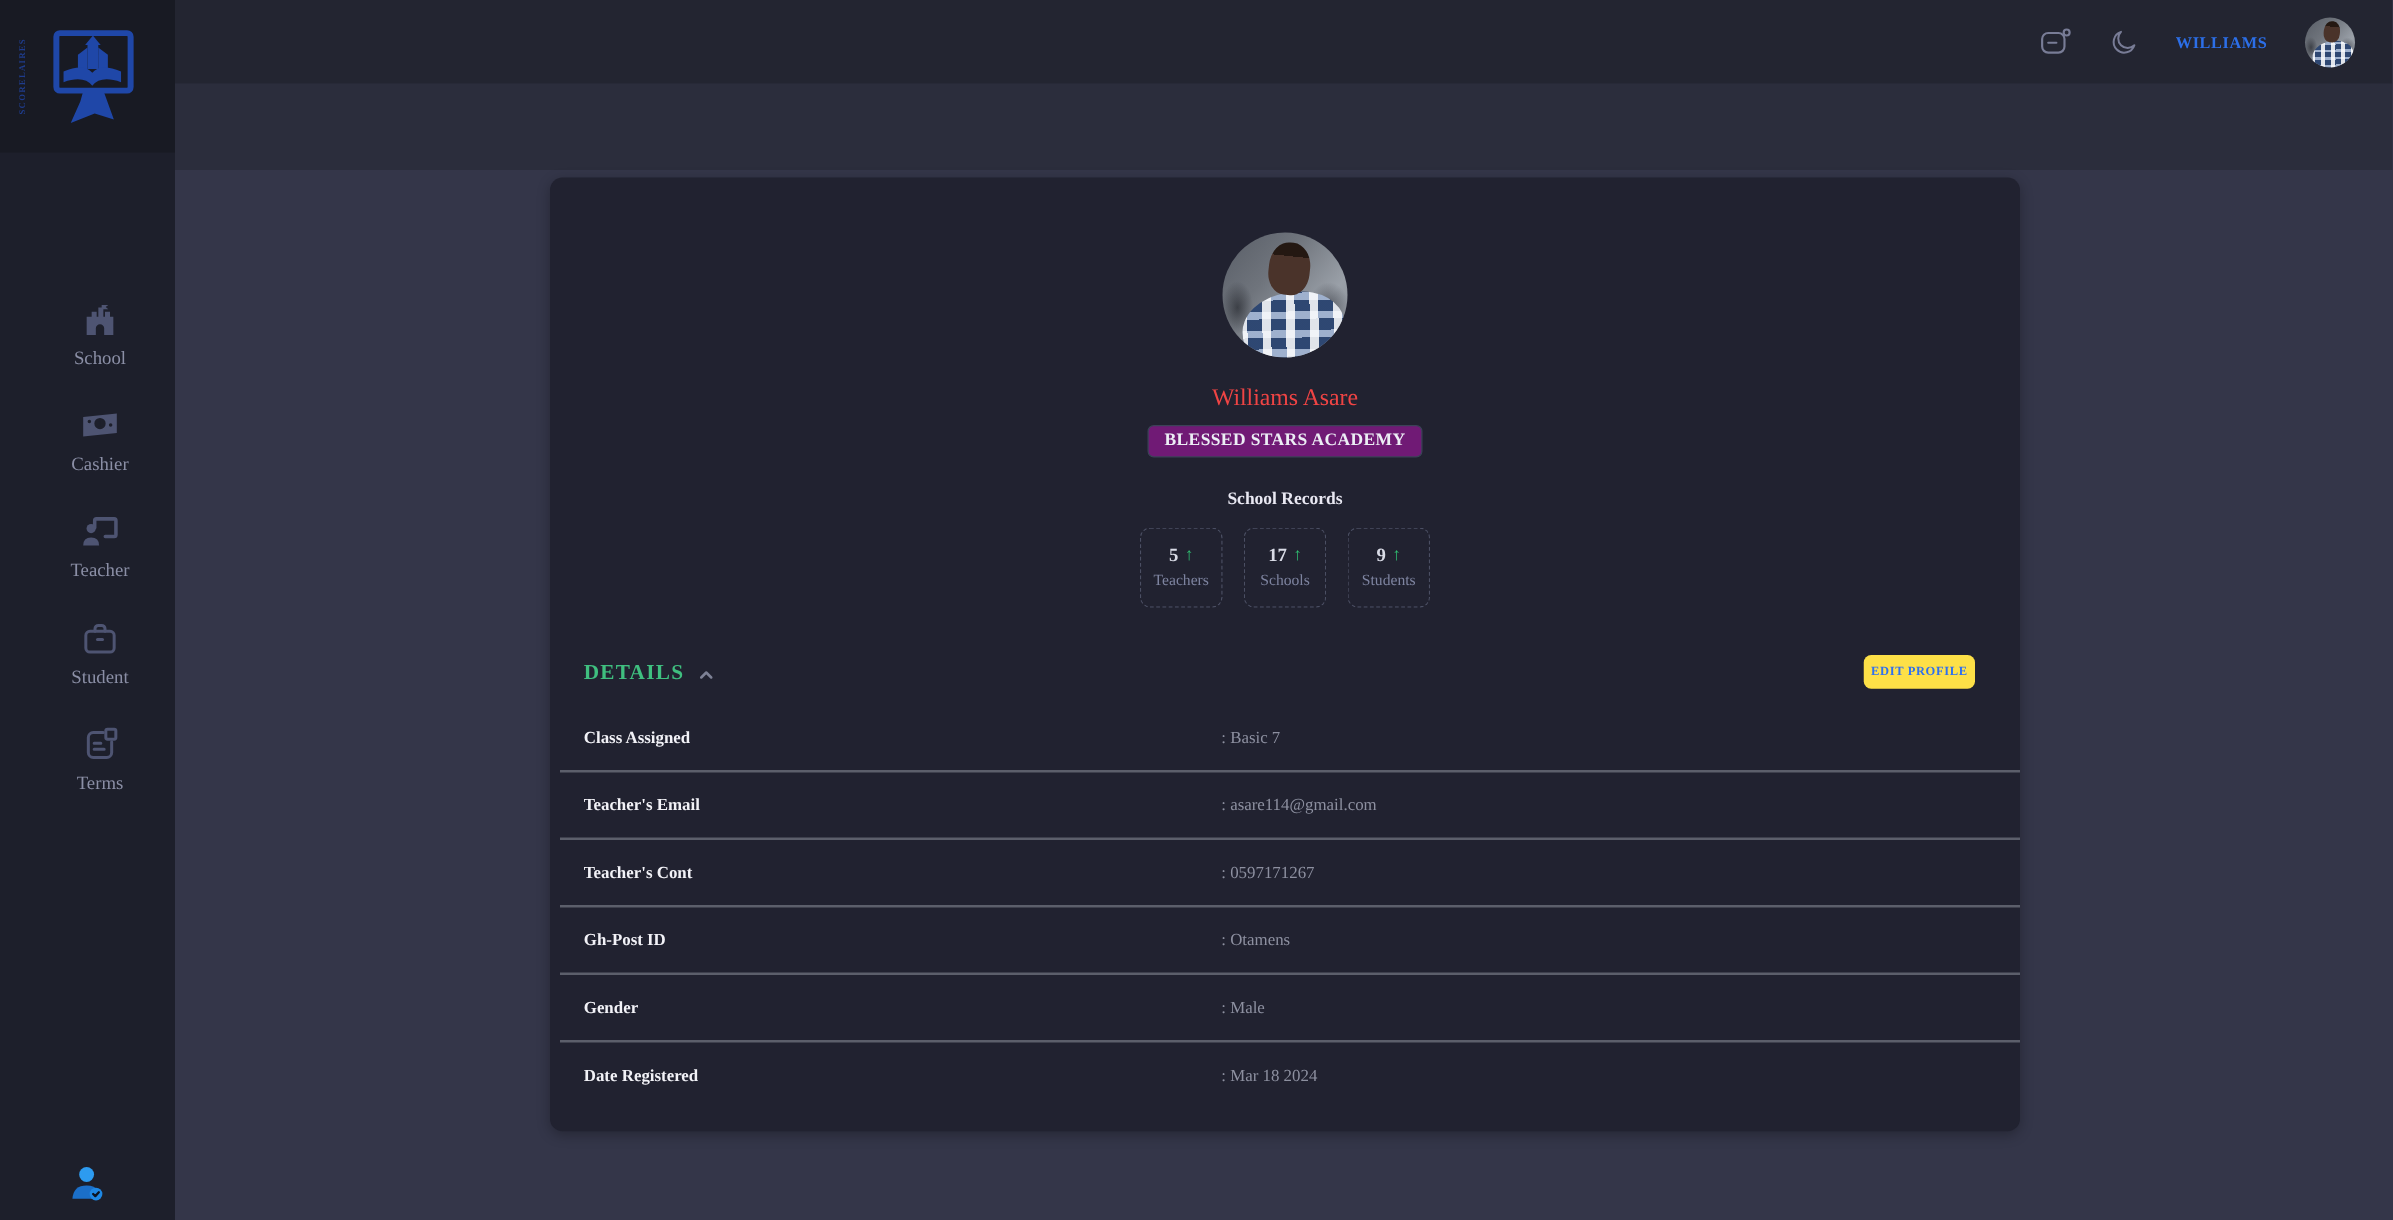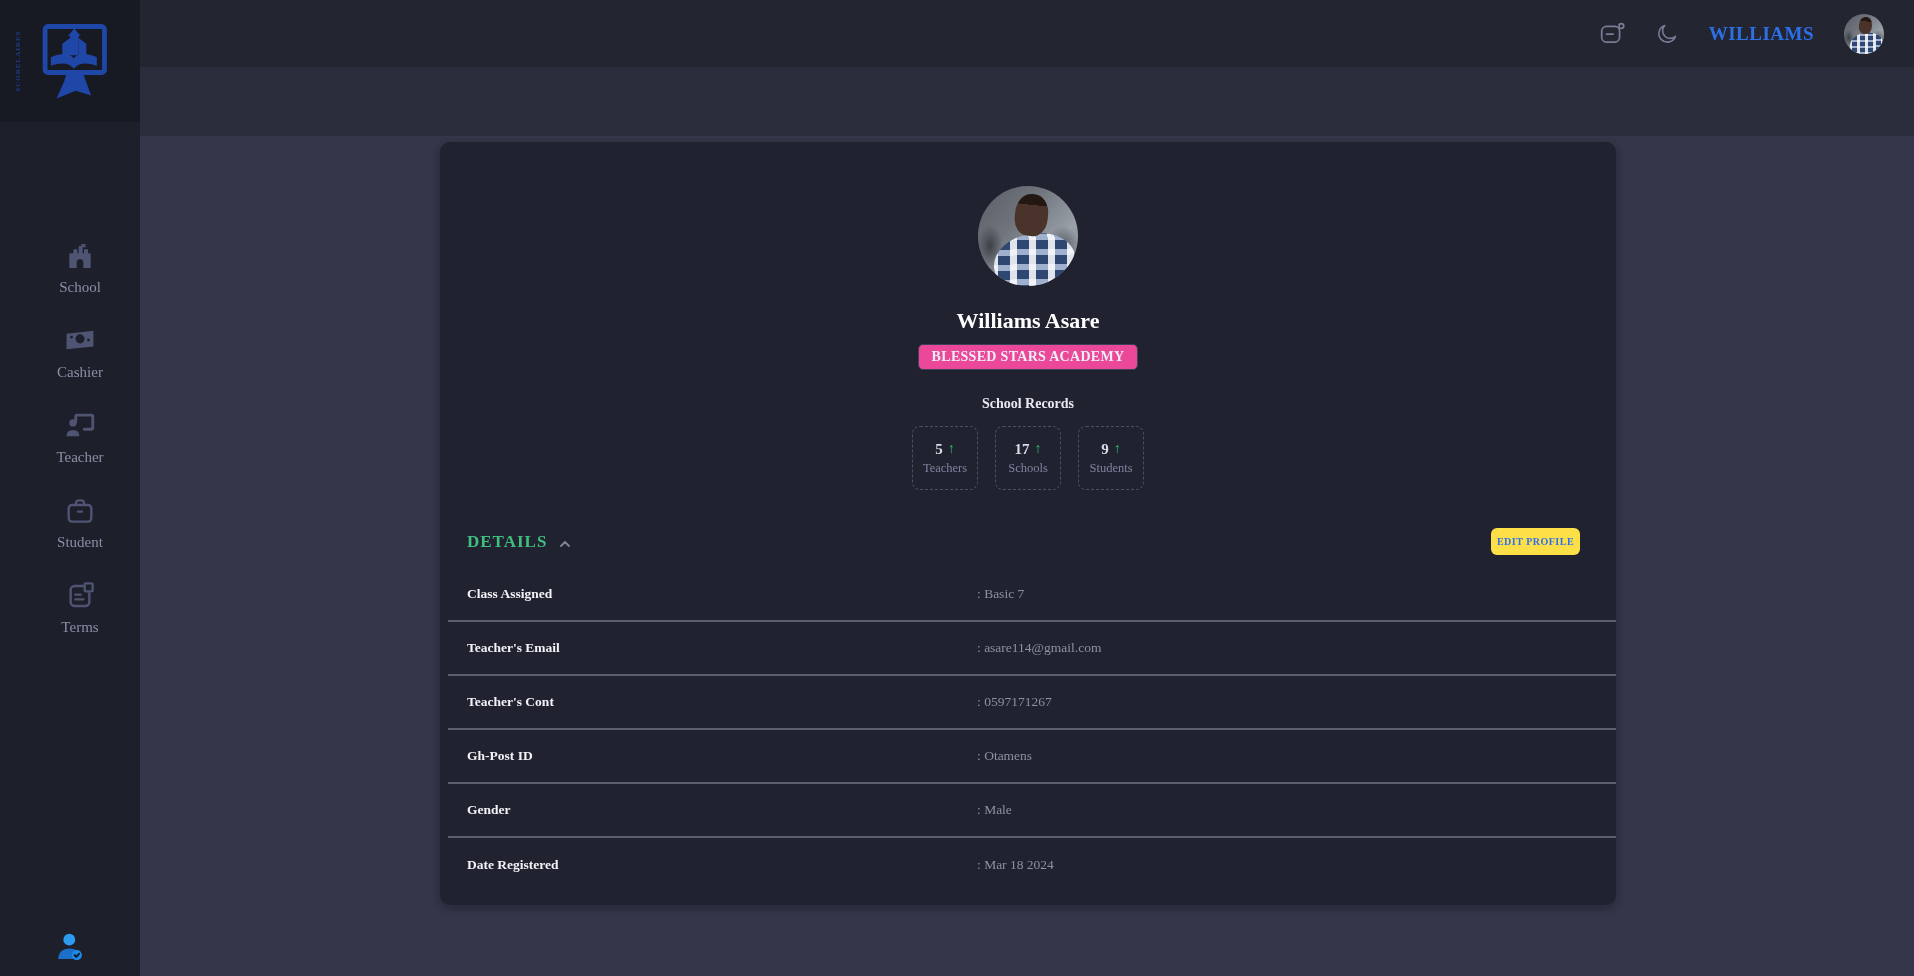--- a/index.html
+++ b/index.html
@@ -13,21 +13,21 @@
 
   
   .header {
     position:absolute; left:140px; top:0; right:0; height:67px;
     background:#232531;
     display:flex; align-items:center; justify-content:flex-end;
     gap:30px; padding-right:30px;
   }
   .hicon { color:#787c96; display:flex; align-items:center; cursor:pointer; }
   .username {
-    color:#2c6fe8; font-weight:bold; font-size:19px; letter-spacing:.5px;
+    color:#2c6fe8; font-weight:bold; font-size:13px; letter-spacing:.5px;
   }
   .band {
     position:absolute; left:140px; top:67px; right:0; height:69px;
     background:#2b2d3c;
   }
 
   
   .sidebar {
     position:absolute; left:0; top:0; width:140px; height:976px;
     background:#1d1f2b; z-index:5;
@@ -94,24 +94,24 @@
     transform:rotate(6deg);
   }
   .avatar-main { width:100px; height:100px; }
   .avatar-mini { width:40px; height:40px; cursor:pointer; }
   .avatar-mini .shirt {
     background-image:
       repeating-linear-gradient(96deg, rgba(255,255,255,.85) 0 3px, rgba(255,255,255,0) 3px 8px),
       repeating-linear-gradient(6deg, rgba(235,240,248,.55) 0 2px, rgba(24,38,66,.45) 2px 6px);
   }
 
-  .profile-name { margin-top:22px; font-size:22px; font-weight:bold; color:#ffffff; }
+  .profile-name { margin-top:22px; font-size:19px; font-weight:normal; color:#ef4444; }
   .school-badge {
     margin-top:10px; padding:4px 13px;
-    background:#ec4899; border:1px solid #3b4257; border-radius:5px;
+    background:#701a75; border:1px solid #3b4257; border-radius:5px;
     font-size:14px; font-weight:bold; color:#eceef5; letter-spacing:.3px;
   }
   .records-title { margin-top:26px; font-size:14px; font-weight:bold; color:#e9e8f2; }
 
   .stats { margin-top:14px; display:flex; gap:17px; }
   .stat-box {
     width:66px; height:64px;
     border:1.5px dashed #4b4f63; border-radius:8px;
     display:flex; flex-direction:column; align-items:center; justify-content:center; gap:3px;
   }

